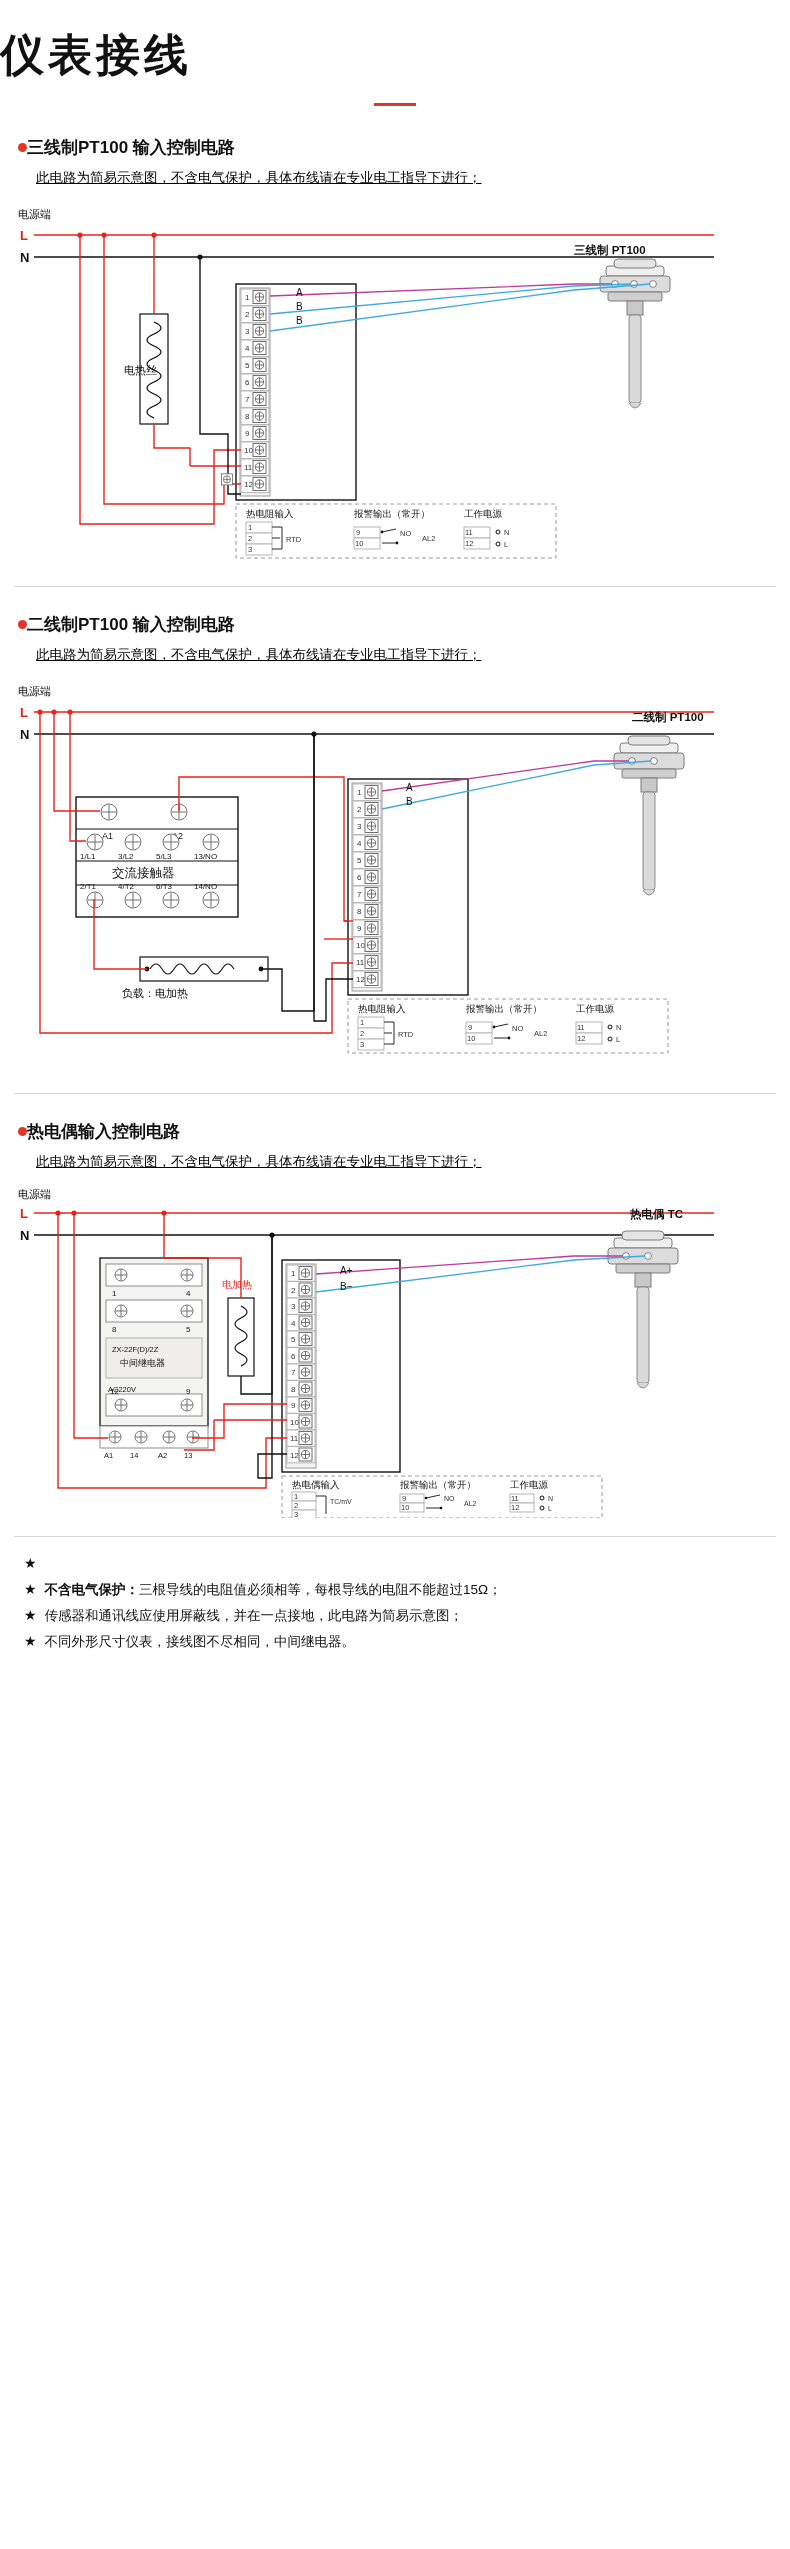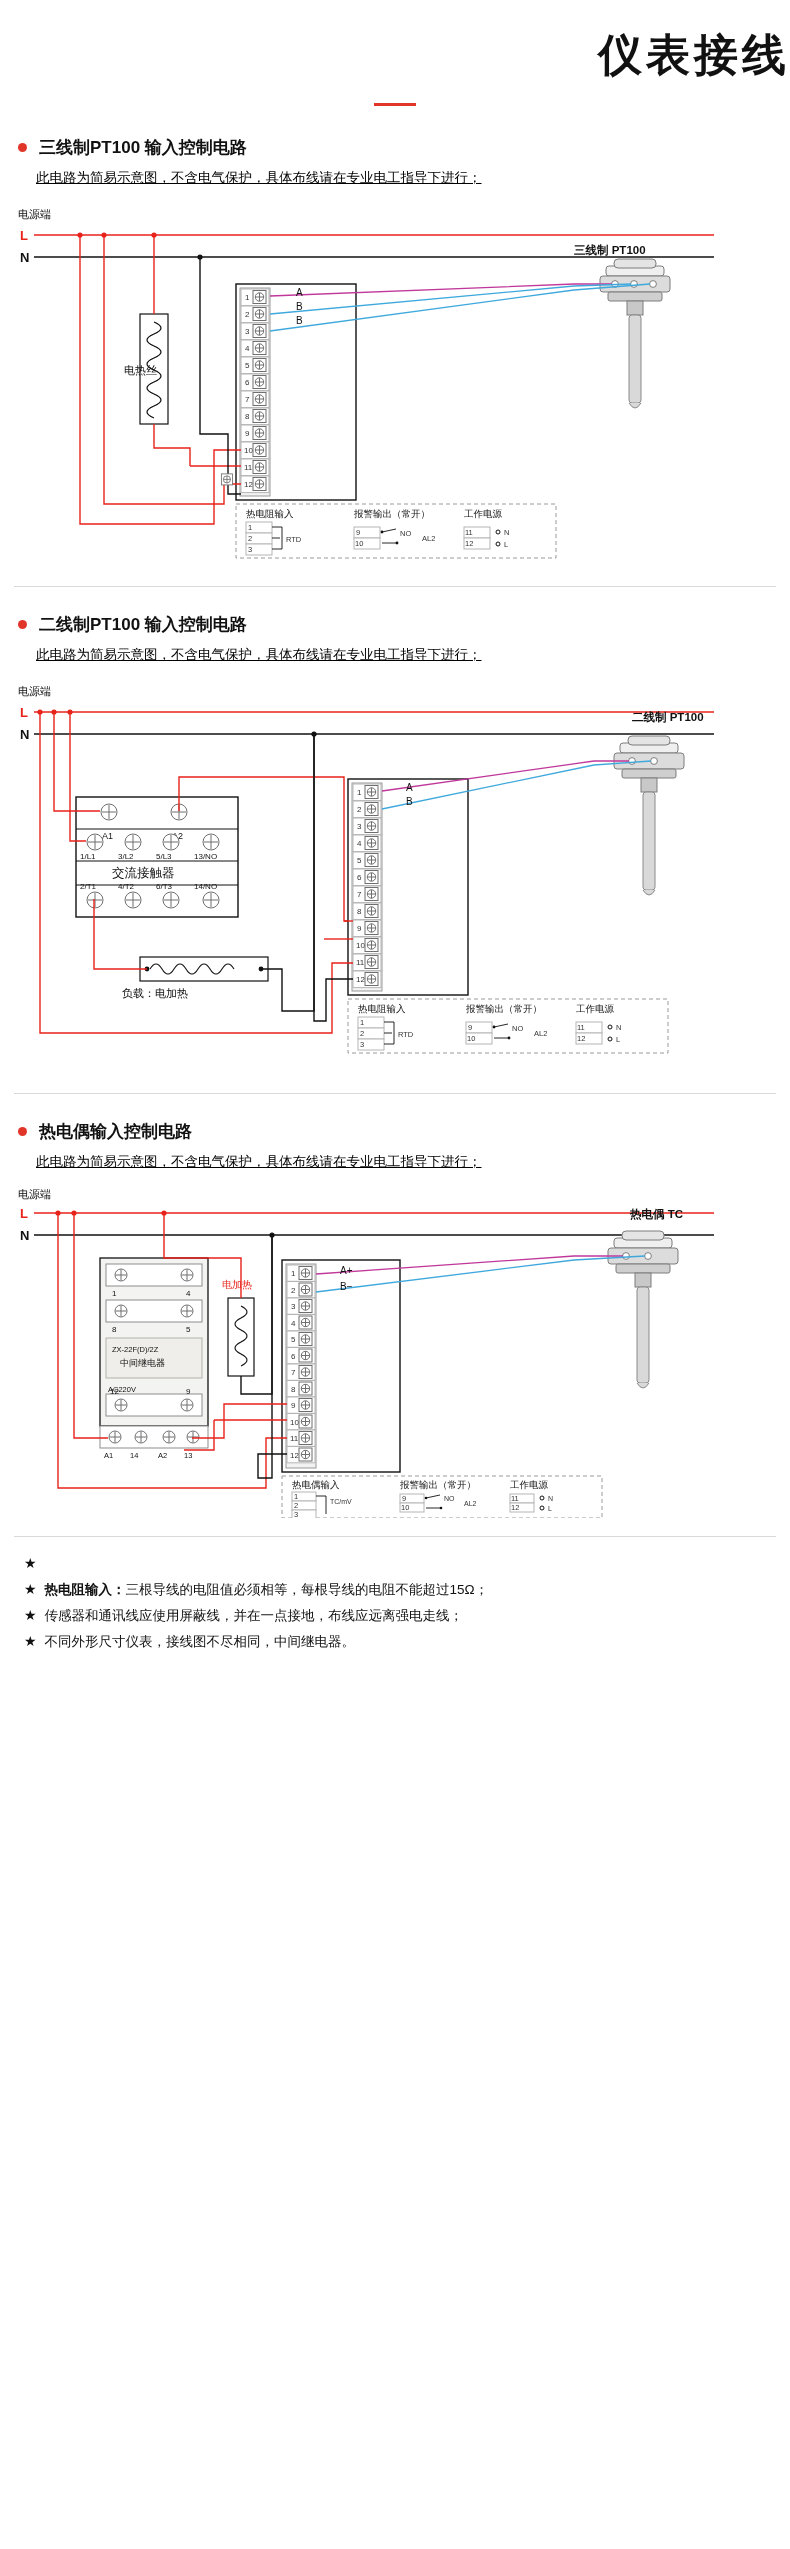--- a/index.html
+++ b/index.html
@@ -6,36 +6,36 @@
   html, body { margin:0; padding:0; }
   body {
     width:790px;
     font-family:"Liberation Sans", sans-serif;
     background:#ffffff;
     color:#111;
   }
   .page { width:790px; position:relative; }
 
   
-  .title-wrap { text-align:right; padding:26px 0 4px; }
+  .title-wrap { text-align:left; padding:26px 0 4px; }
   .title {
     font-size:44px;
     font-weight:bold;
     letter-spacing:4px;
     color:#111;
   }
   .title-rule {
     width:42px; height:3px; background:#e2352a;
     margin:18px auto 0;
   }
 
   
   .section { position:relative; padding:0 14px; }
   .sec-head {
-    display:flex; align-items:center; gap:12px;
+    display:flex; align-items:center; gap:0;
     margin:26px 0 0 4px;
     text-align:right;
   }
   .bullet {
     width:9px; height:9px; border-radius:50%;
     background:#e2352a; flex:none;
   }
   .sec-title { font-size:17px; font-weight:bold; color:#111; }
   .sec-sub { font-size:13.5px; color:#000000; margin:10px 0 4px 22px;text-decoration:underline; }
   .hr {
@@ -666,25 +666,25 @@
       </svg>
     </div>
   </div>
 
   <div class="notes">
     <div class="note">
       <span class="star">★</span>
     </div>
     <div class="note">
       <span class="star">★</span>
-      <span><b>热电阻输入：</b><span>三根导线的电阻值必须相等，每根导线的电阻不能超过15Ω；</span></span>
+      <span><b>不含电气保护：</b><span>三根导线的电阻值必须相等，每根导线的电阻不能超过15Ω；</span></span>
     </div>
     <div class="note">
       <span class="star">★</span>
-      <span><b></b><span>传感器和通讯线应使用屏蔽线，并在一点接地，布线应远离强电走线；</span></span>
+      <span><b></b><span>传感器和通讯线应使用屏蔽线，并在一点接地，此电路为简易示意图；</span></span>
     </div>
     <div class="note">
       <span class="star">★</span>
       <span><b></b><span>不同外形尺寸仪表，接线图不尽相同，中间继电器。</span></span>
     </div>
   </div>
 
 </div>
 
 </body></html>

